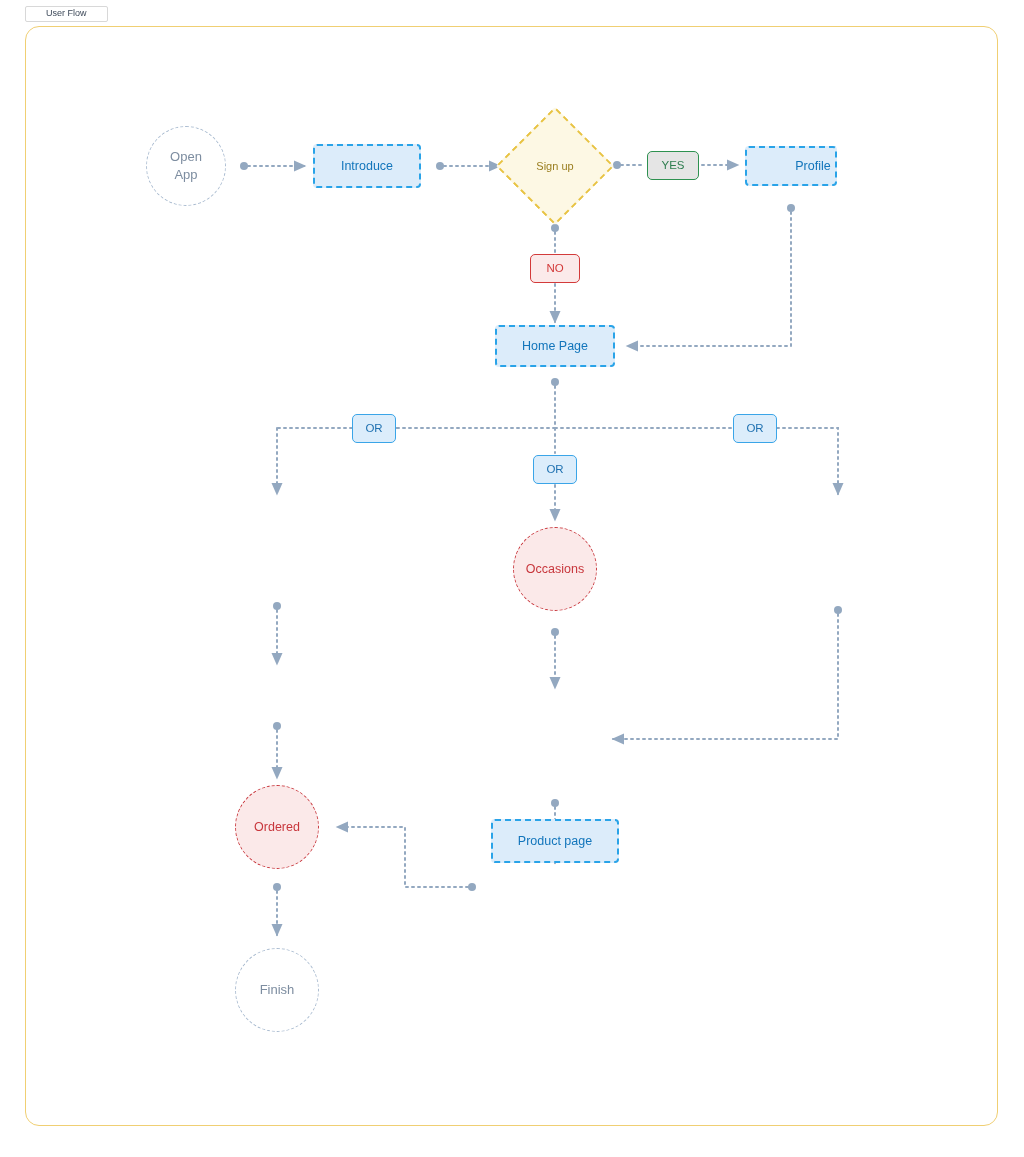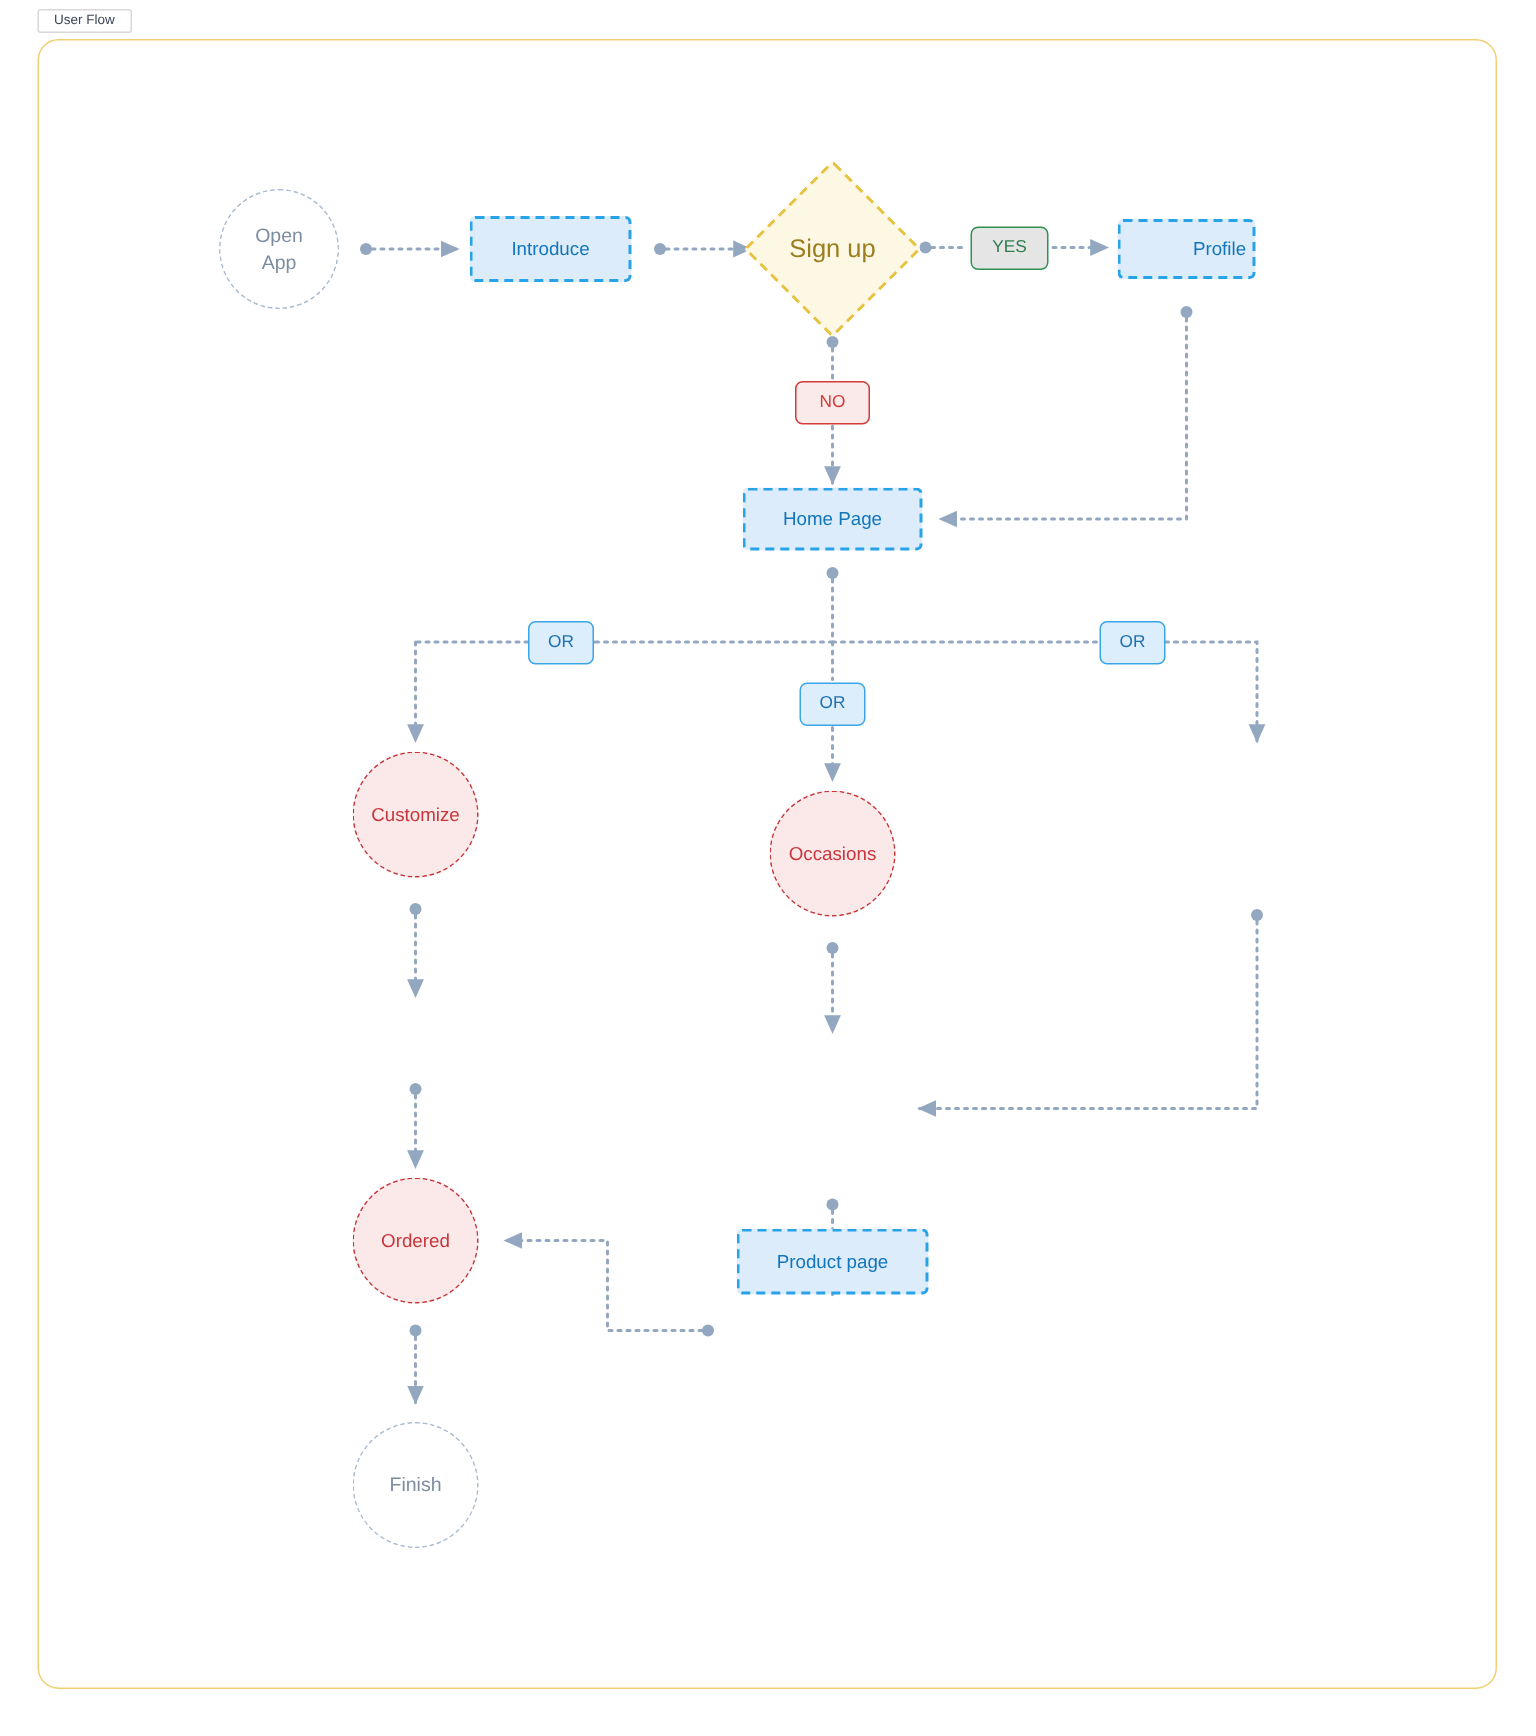--- a/index.html
+++ b/index.html
@@ -25,21 +25,21 @@
   
   .frame-tab {
     position: absolute;
     left: 25px;
     top: 6px;
     font-size: 9px;
     color: #3c4858;
     background: #ffffff;
     border: 1px solid #d8d8d8;
     border-radius: 2px;
-    padding: 2px 10px;
+    padding: 2px 20px;
     line-height: 1.1;
     white-space: nowrap;
   }
   .frame-box {
     position: absolute;
     left: 25px;
     top: 26px;
     width: 973px;
     height: 1100px;
     border: 1px solid #f0cf73;
@@ -140,21 +140,21 @@
   .diamond-label {
     position: absolute;
     left: 0; top: 0;
     width: 100%;
     height: 100%;
     display: flex;
     align-items: center;
     justify-content: center;
     text-align: center;
     color: #9a7e1f;
-    font-size: 17px;
+    font-size: 11px;
     line-height: 1.35;
   }
 </style>
 </head>
 <body>
 
 <div id="canvas">
 
   <div class="frame-tab">User Flow</div>
   <div class="frame-box"></div>
@@ -258,23 +258,20 @@
   </div>
 
   <div class="node box-or" style="left:533px; top:455px; width:44px; height:29px;">
     <span>OR</span>
   </div>
 
   <div class="node box-or" style="left:733px; top:414px; width:44px; height:29px;">
     <span>OR</span>
   </div>
 
-  <div class="node circle-red" style="left:235px; top:501px; width:84px; height:84px;">
-    <span>Customize</span>
-  </div>
 
   <div class="node circle-red" style="left:513px; top:527px; width:84px; height:84px;">
     <span>Occasions</span>
   </div>
 
 
 
 
   <div class="node circle-red" style="left:235px; top:785px; width:84px; height:84px;">
     <span>Ordered</span>

